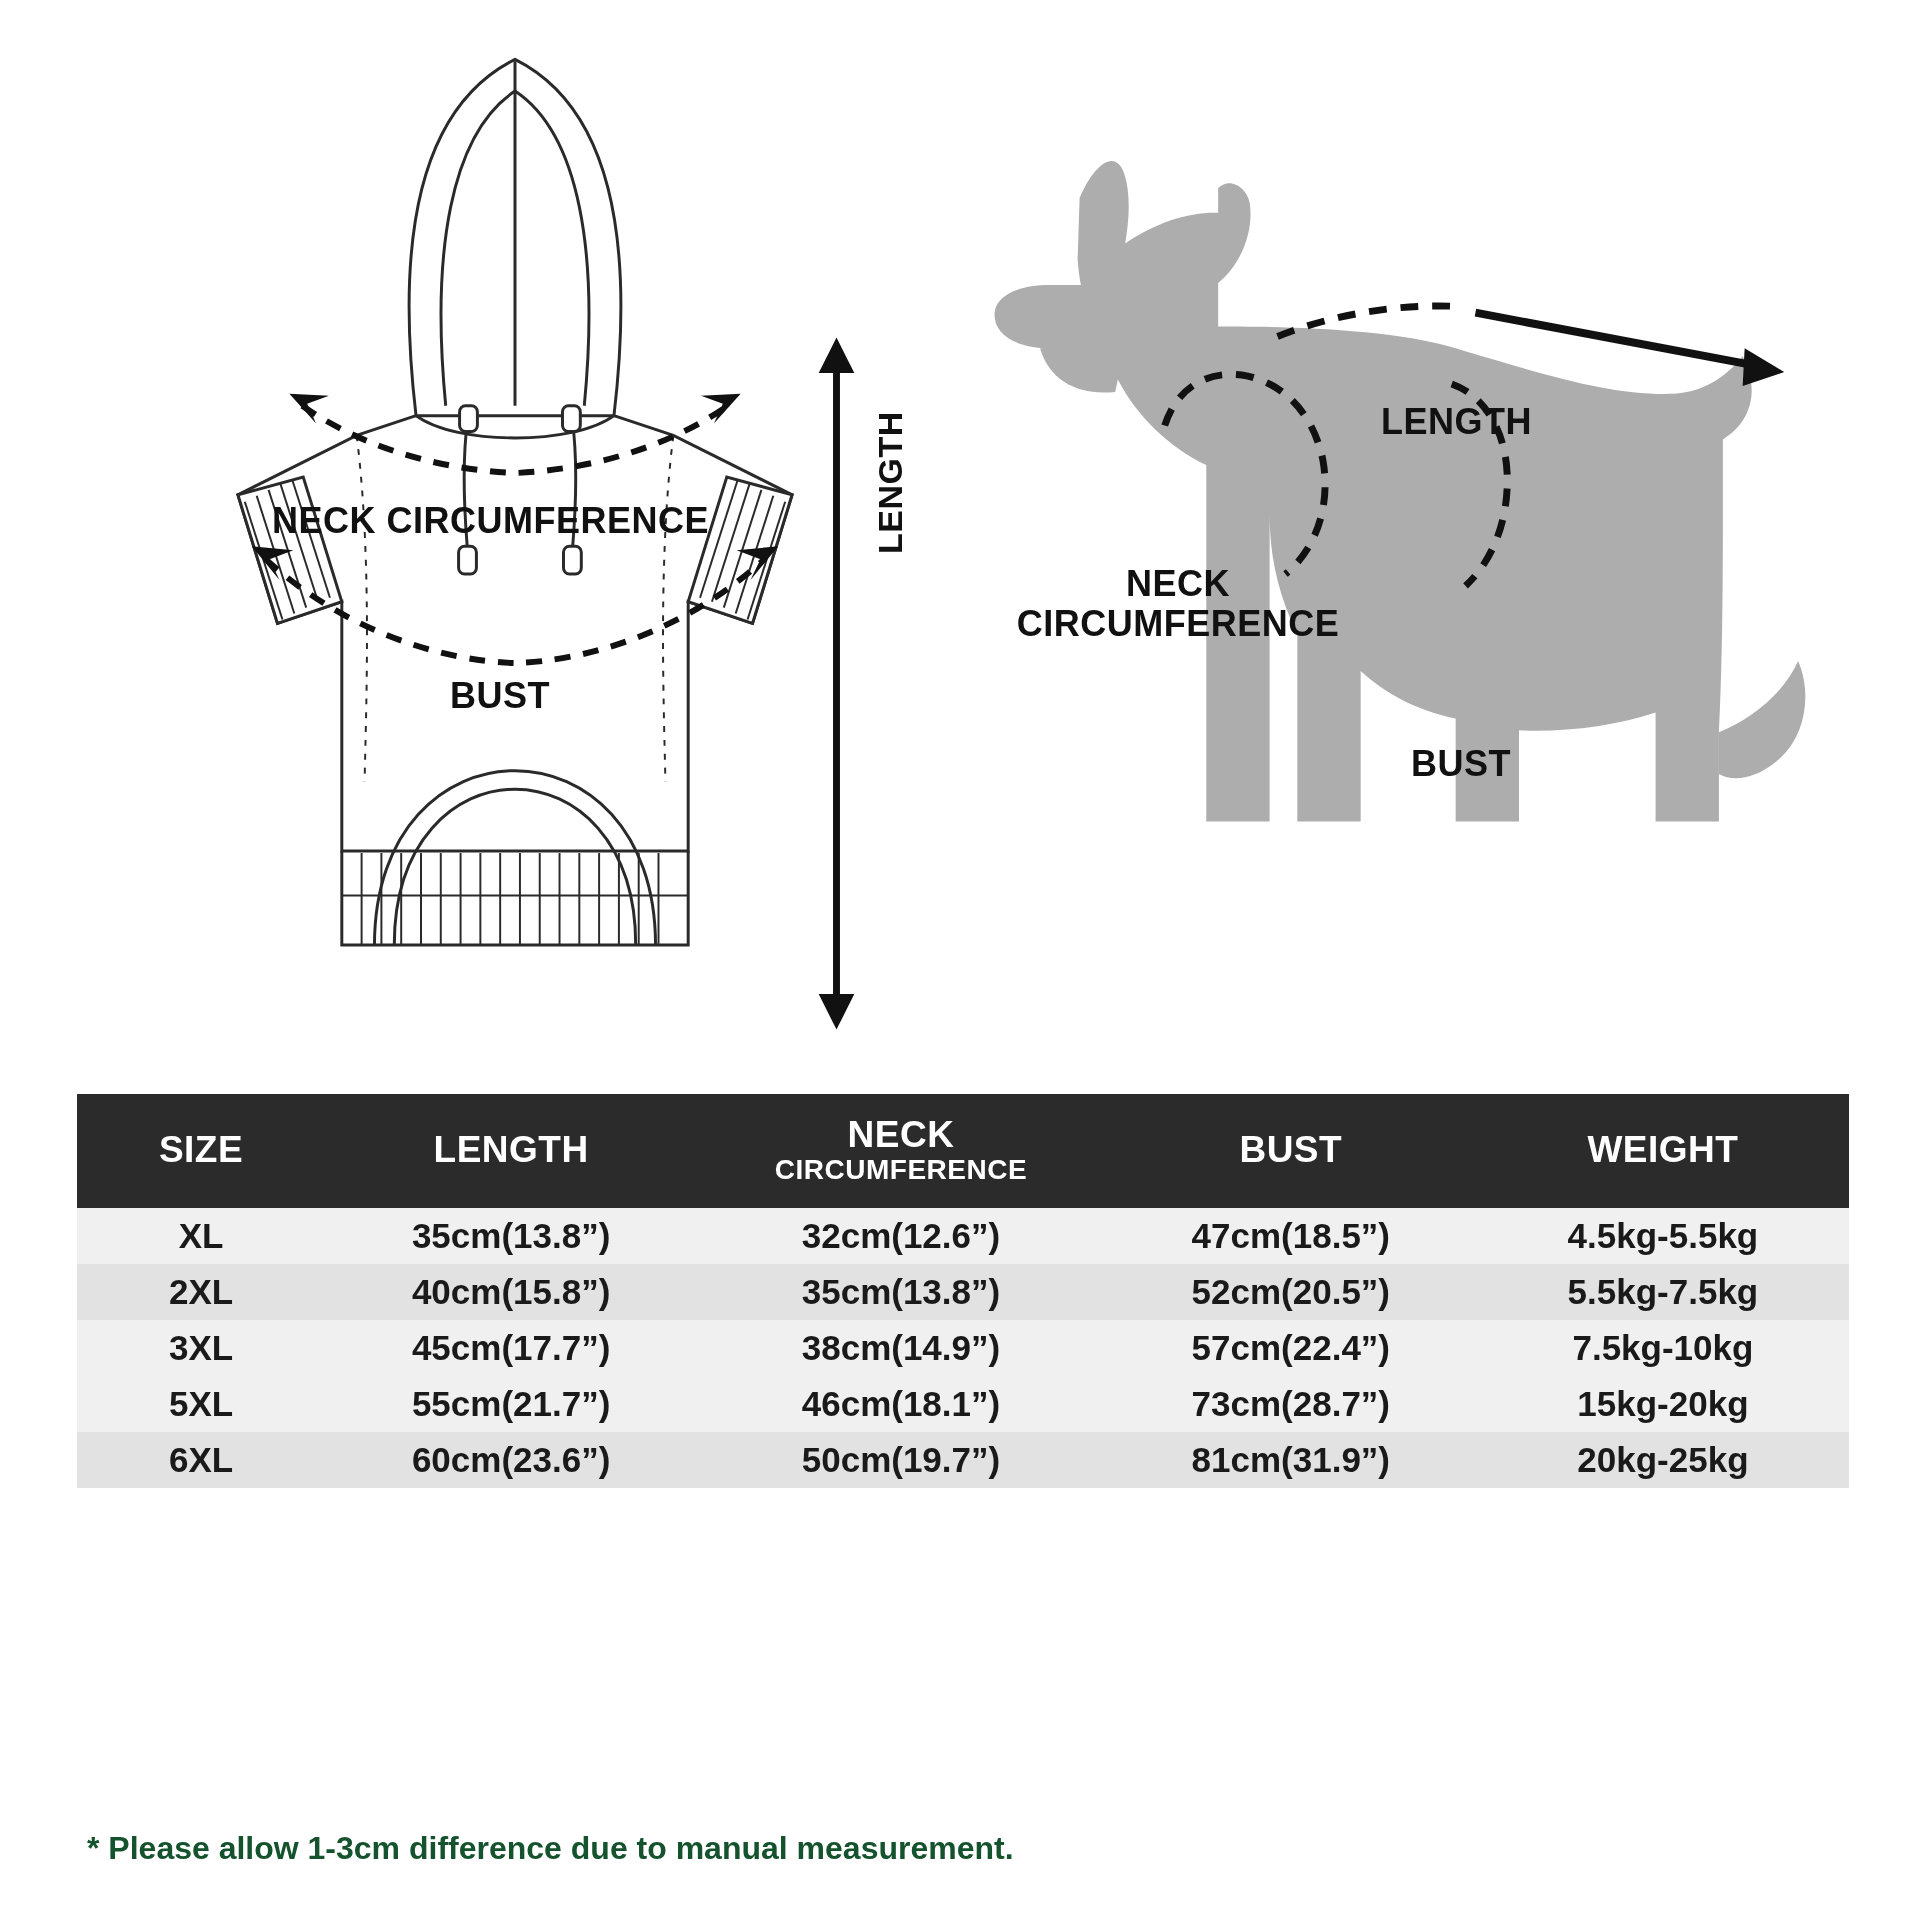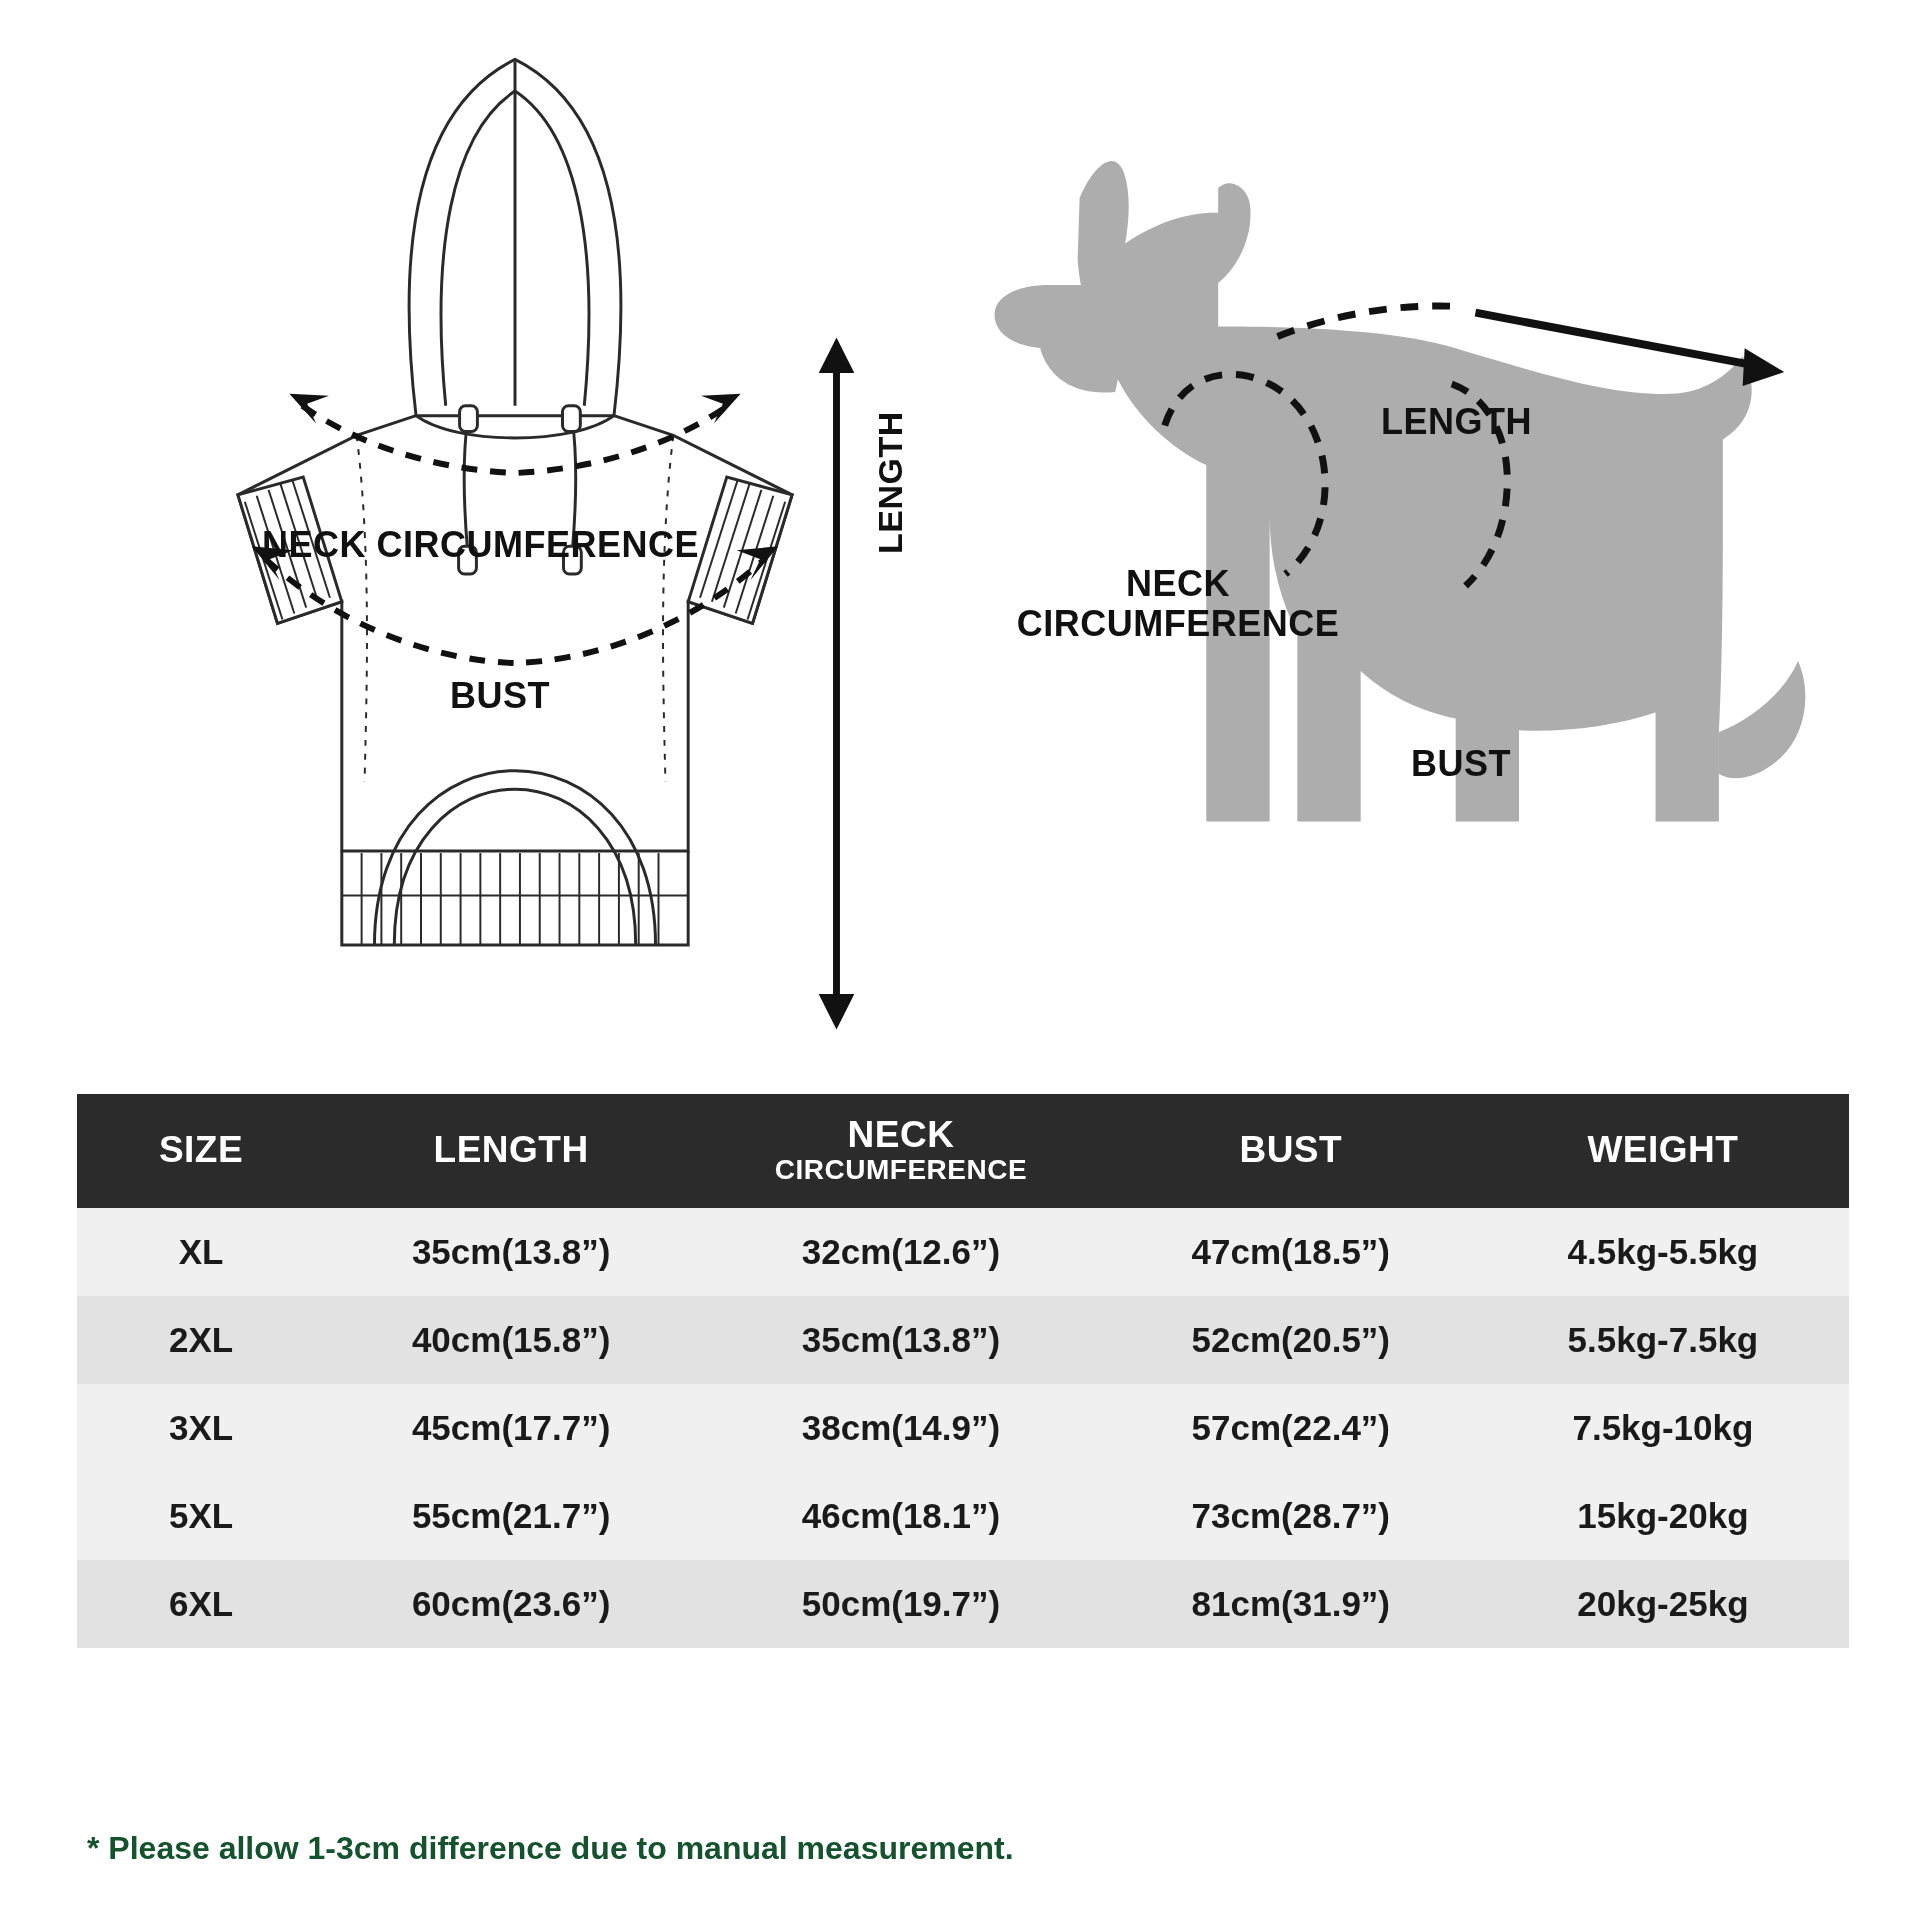--- a/index.html
+++ b/index.html
@@ -32,23 +32,22 @@
 
   .lbl {
     position: absolute;
     font-weight: bold;
     letter-spacing: 0.5px;
     color: #111;
     white-space: nowrap;
     text-align: center;
   }
   .lbl-neck-hoodie {
-    left: 262px; top: 500px;
-    font-size: 36px;
-    margin-top: 24px;
+    left: 272px; top: 500px;
+    font-size: 36px;
   }
   .lbl-bust-hoodie {
     left: 450px; top: 675px;
     font-size: 36px;
   }
   .lbl-length-vert {
     left: 871px; top: 554px;
     font-size: 34px;
     transform: rotate(-90deg);
     transform-origin: left top;
@@ -93,21 +92,21 @@
   }
   table.size-table thead th .sub {
     display: block;
     font-size: 28px;
     line-height: 1.1;
   }
   table.size-table tbody td {
     font-size: 35px;
     font-weight: bold;
     text-align: center;
-    padding: 24px 4px;
+    padding: 8px 4px;
     color: #1a1a1a;
   }
   table.size-table tbody tr.odd td { background: #f0f0f0; }
   table.size-table tbody tr.even td { background: #e2e2e2; text-align: center; }
   table.size-table tbody td.size-cell { font-weight: bold; }
 
   .footnote {
     position: absolute;
     left: 87px;
     top: 1830px;

